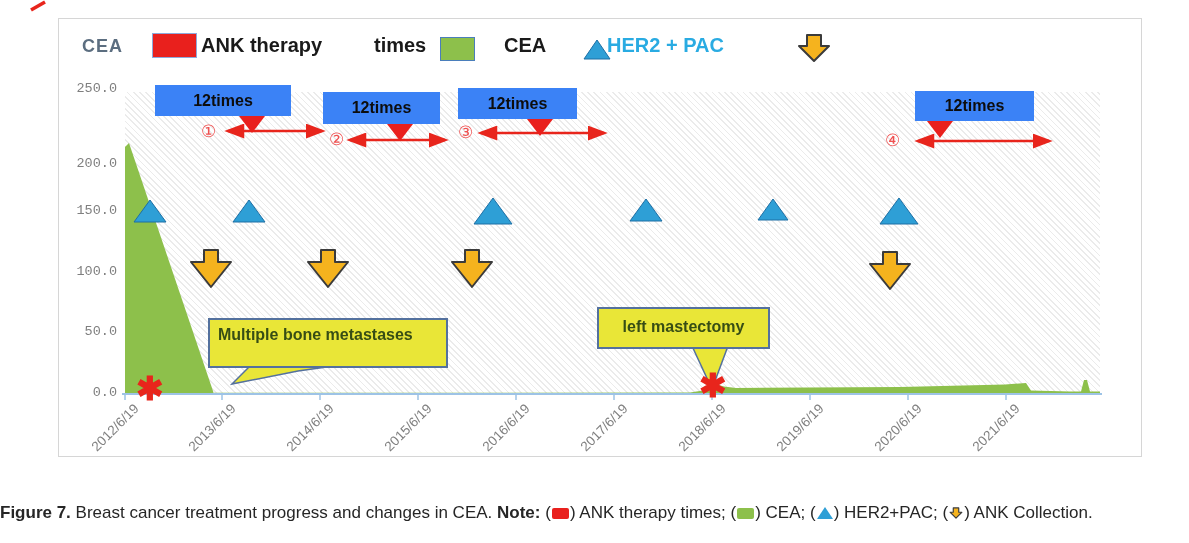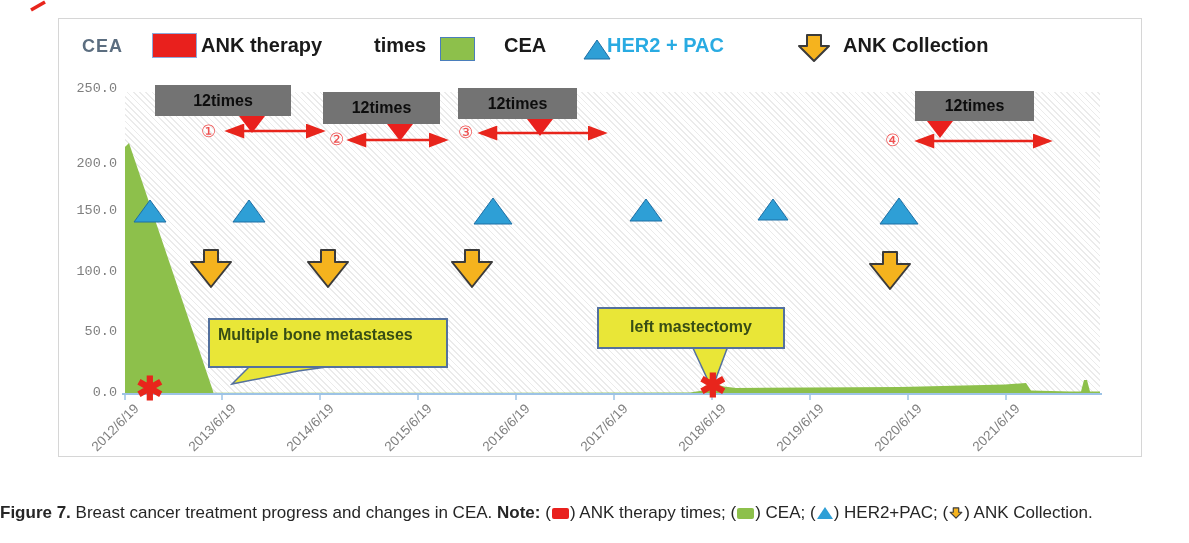--- a/index.html
+++ b/index.html
@@ -15,21 +15,21 @@
   .leg-txt{position:absolute;top:34px;font-size:20px;font-weight:bold;color:#1a1a1a;white-space:nowrap;}
   .leg-her2{color:#29abe2;}
   
   #hatch{position:absolute;left:125px;top:92px;width:975px;height:302px;
          background:repeating-linear-gradient(45deg,#ffffff 0 3.2px,#ebebeb 3.2px 4.4px);}
   svg.overlay{position:absolute;left:0;top:0;width:1189px;height:543px;pointer-events:none;}
   .ytick{position:absolute;left:59px;width:58px;text-align:right;font-size:13.5px;color:#7f7f7f;font-family:Liberation Mono, monospace;}
   .xtick{position:absolute;width:84px;text-align:right;font-size:13.5px;color:#7f7f7f;
          transform:rotate(-45deg);transform-origin:100% 0;white-space:nowrap;}
   
-  .rbox{position:absolute;background:#737373;color:#0d0d0d;font-size:16px;font-weight:bold;
+  .rbox{position:absolute;background:#3b82f6;color:#0d0d0d;font-size:16px;font-weight:bold;
         display:flex;align-items:center;justify-content:center;}
   .rbox .ptr{position:absolute;top:100%;width:0;height:0;border-left:13px solid transparent;
         border-right:13px solid transparent;border-top:17px solid #e9201d;}
   .cnum{position:absolute;font-size:17px;color:#f05050;line-height:1;}
   
   .ybox{position:absolute;background:#e9e637;border:2px solid #54719e;box-sizing:border-box;
         color:#374d15;font-size:16px;font-weight:600;line-height:1.35;padding:4px 8px;white-space:nowrap;}
   .diag{position:absolute;left:126px;top:357px;font-size:22px;font-weight:bold;color:#0d0d0d;}
   .ast{position:absolute;font-size:33px;line-height:1;color:#e8251c;font-weight:bold;}
   
@@ -62,21 +62,20 @@
   <div class="leg-txt" style="left:374px;">times</div>
   <div class="leg-green"></div>
   <div class="leg-txt" style="left:504px;">CEA</div>
   <svg class="abs" style="left:583px;top:39px;" width="28" height="21">
     <polygon points="1,20 27,20 14,1" fill="#2e9fd6" stroke="#1d6fa5" stroke-width="1"></polygon>
   </svg>
   <div class="leg-txt leg-her2" style="left:607px;">HER2 + PAC</div>
   <svg class="abs" style="left:796px;top:33px;" width="36" height="30">
     <path d="M11,2 H25 V13 H33 L18,28 L3,13 H11 Z" fill="#f5b31e" stroke="#3b3b3b" stroke-width="2" stroke-linejoin="round"></path>
   </svg>
-  <div class="leg-txt" style="left:843px;">ANK Collection</div>
 
   <div id="hatch"></div>
 
   <div class="ytick" style="top:81px;">250.0</div>
   <div class="ytick" style="top:156px;">200.0</div>
   <div class="ytick" style="top:203px;">150.0</div>
   <div class="ytick" style="top:264px;">100.0</div>
   <div class="ytick" style="top:324px;">50.0</div>
   <div class="ytick" style="top:385px;">0.0</div>
 
@@ -147,21 +146,21 @@
   </div>
 
   <span class="cnum" style="left:201px;top:123px;">①</span>
   <span class="cnum" style="left:329px;top:131px;">②</span>
   <span class="cnum" style="left:458px;top:124px;">③</span>
   <span class="cnum" style="left:885px;top:132px;">④</span>
 
   <div class="ybox" style="left:208px;top:318px;width:240px;height:50px;">
     <div>Multiple bone metastases</div>
   </div>
-  <div class="ybox" style="left:597px;top:307px;width:188px;height:42px;padding-top:7px;text-align:center;">
+  <div class="ybox" style="left:597px;top:307px;width:173px;height:42px;padding-top:7px;text-align:center;">
     <span>left mastectomy</span>
   </div>
 
   <span class="ast" style="left:136px;top:372px;">✱</span>
   <span class="ast" style="left:699px;top:369px;">✱</span>
 
   <div id="caption">
     <b>Figure 7.</b><span> Breast cancer treatment progress and changes in CEA. </span><b>Note:</b><span> (</span><span class="chip chip-red"></span><span>) ANK therapy times; </span><span>(</span><span class="chip chip-green"></span><span>) CEA; </span><span>(</span><span class="tri-sm"></span><span>) HER2+PAC; </span><span>(</span><svg class="arrow-sm" width="14" height="14" viewBox="0 0 36 30">
         <path d="M11,2 H25 V13 H33 L18,28 L3,13 H11 Z" fill="#f5b31e" stroke="#3b3b3b" stroke-width="3" stroke-linejoin="round"></path>
       </svg><span>) ANK Collection.</span>

